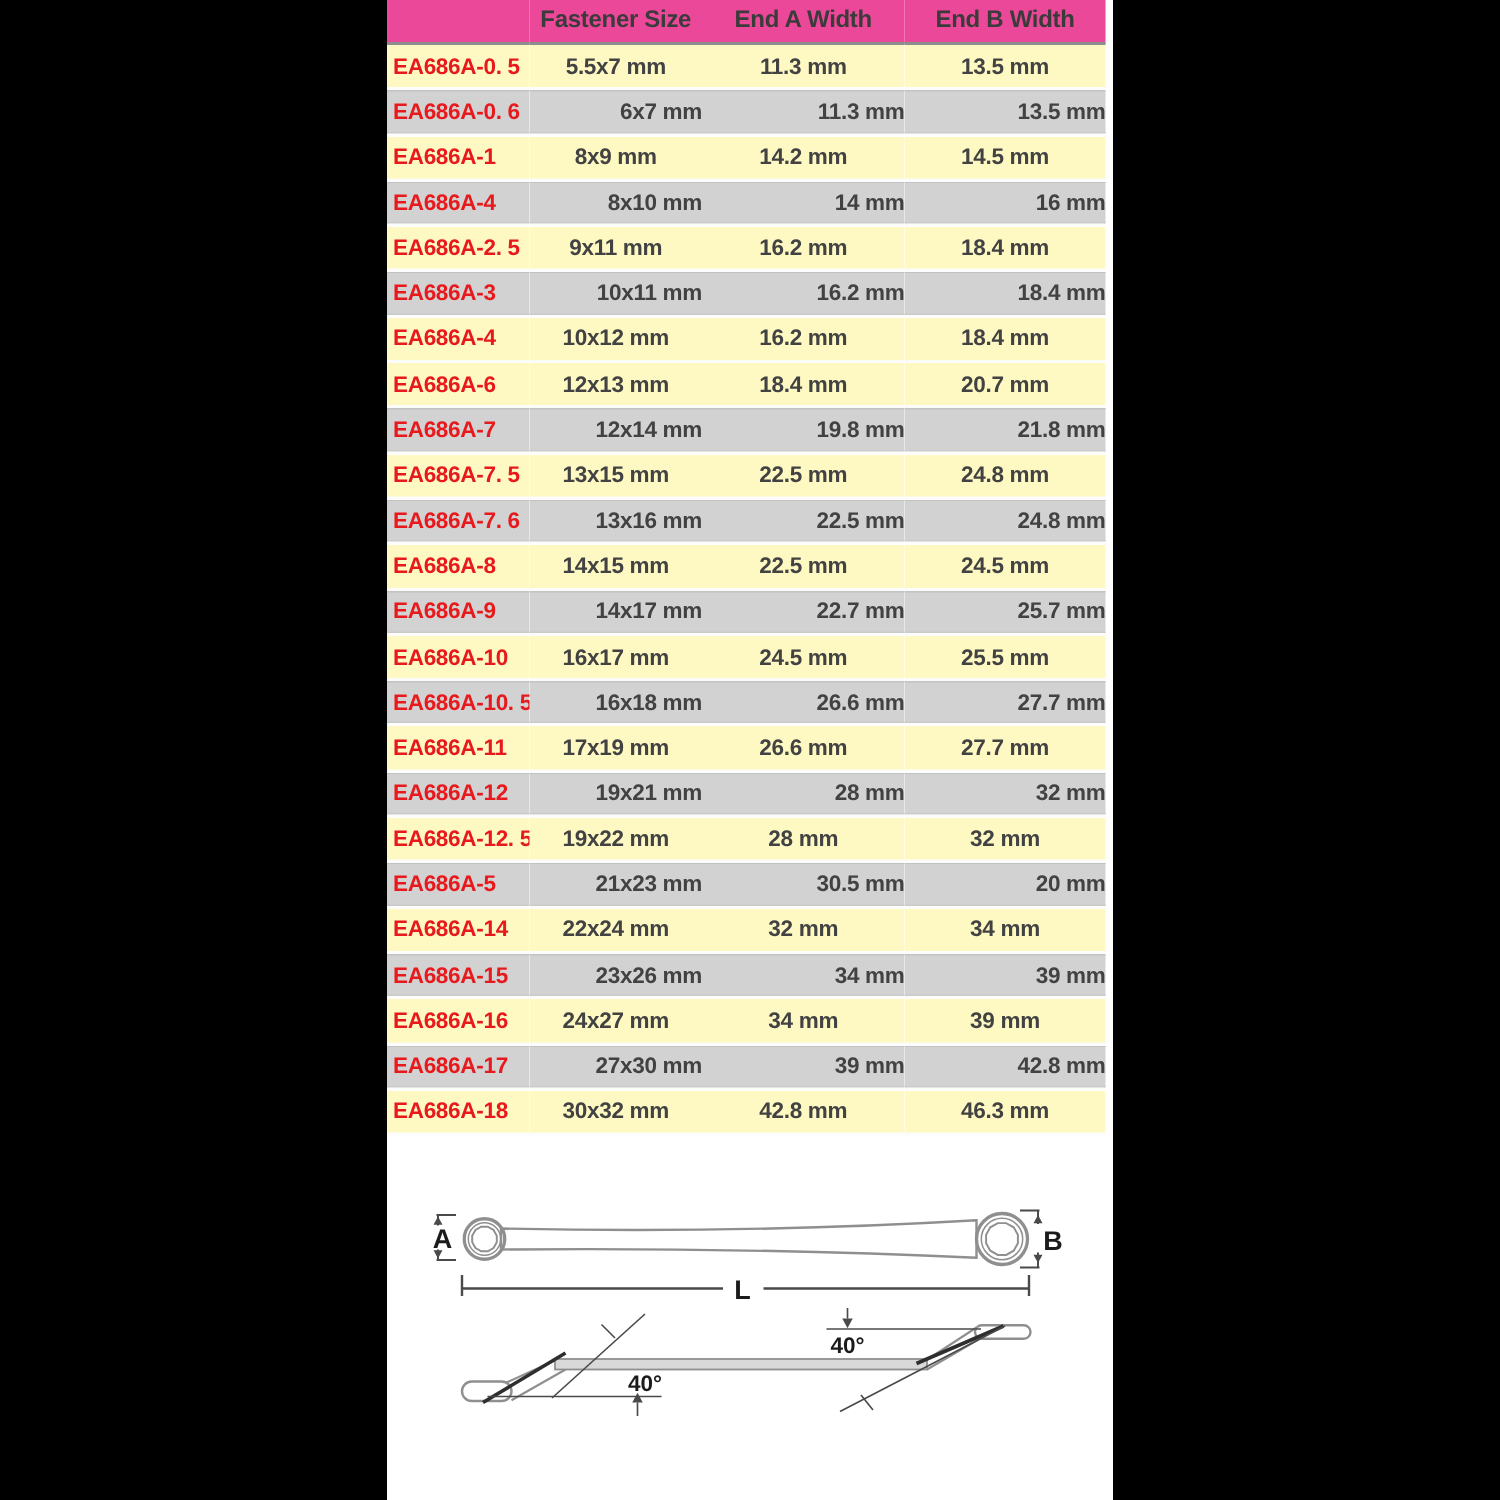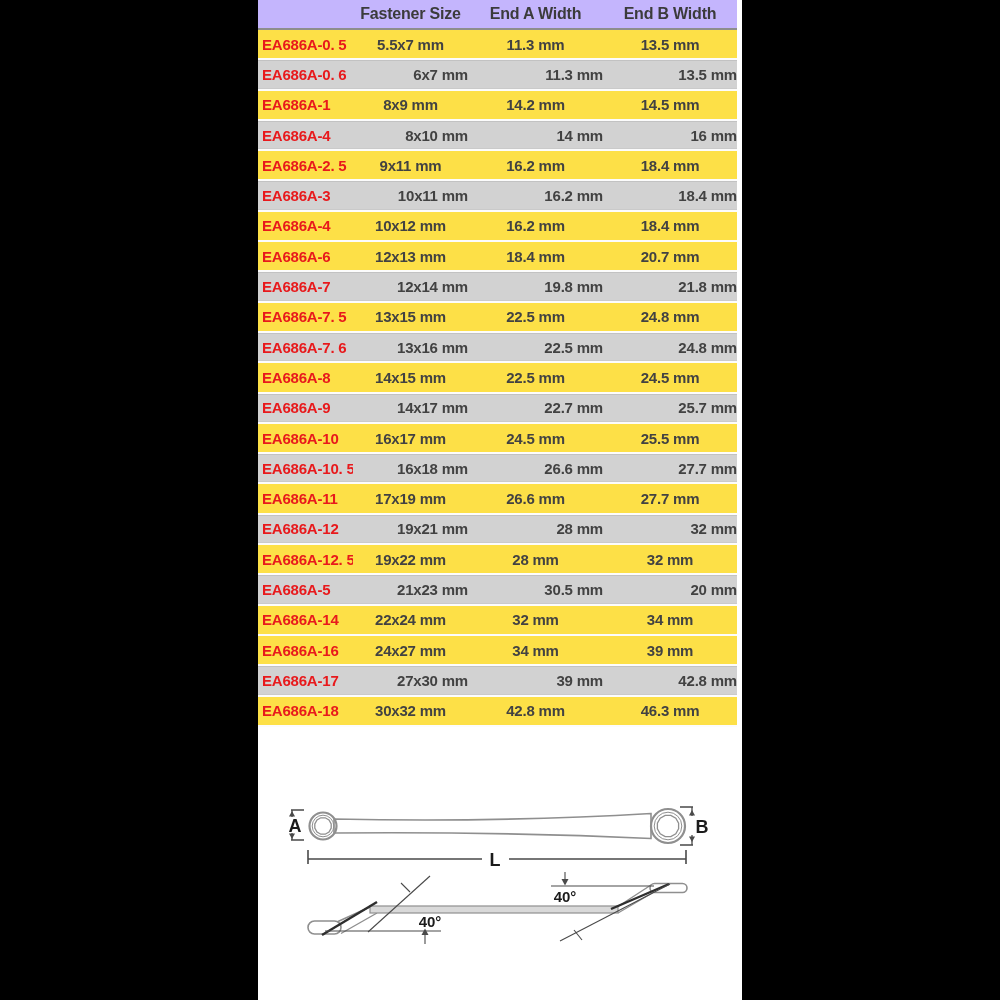--- a/index.html
+++ b/index.html
@@ -15,33 +15,33 @@
   }
   table.spec {
     border-collapse: collapse; table-layout: fixed;
     width: 479px; letter-spacing: -0.2px;
   }
   table.spec col.c1 { width: 95px; }
   table.spec col.c2 { width: 115px; }
   table.spec col.c3 { width: 135px; }
   table.spec col.c4 { width: 134px; }
   table.spec th {
-    height: 28px; background: #c4b5fd; color: #3b3b3b;
+    height: 28px; background: #ec4899; color: #3b3b3b;
     font-size: 16px; font-weight: 700; text-align: center;
     border-bottom: 2px solid #8d8d8d; padding: 0;
   }
   table.spec td {
     height: 28.3px; padding: 0; font-size: 15px; font-weight: 700;
     color: #424242; text-align: center;
     border-bottom: 2px solid #fcfcfc; overflow: hidden; white-space: nowrap;
   }
   table.spec td.c-model {
     text-align: left; padding-left: 4px; color: #e8191c;
   }
-  tr.row-white td { background: #fde047; }
+  tr.row-white td { background: #fef9c3; }
   tr.row-gray td { background: #d2d2d2; box-shadow: inset 0 1px 0 #c2c2c2, inset 0 -1px 0 #cacaca; text-align: right; }
   .diagram-wrap { position: absolute; left: 0; top: 788px; width: 484px; height: 212px; }
   .dim-text { font-family: "Liberation Sans", sans-serif; font-weight: 700; fill: #1b1b1b; }
   .big-label { font-size: 18px; }
   .angle-label { font-size: 15px; }
 </style>
 </head>
 <body>
 
 <div class="canvas">
@@ -176,20 +176,26 @@
         <td>21x23 mm</td>
         <td>30.5 mm</td>
         <td>20 mm</td>
       </tr>
           <tr class="row-white">
         <td class="c-model">EA686A-14</td>
         <td>22x24 mm</td>
         <td>32 mm</td>
         <td>34 mm</td>
       </tr>
+          <tr class="row-gray">
+        <td class="c-model">EA686A-15</td>
+        <td>23x26 mm</td>
+        <td>34 mm</td>
+        <td>39 mm</td>
+      </tr>
           <tr class="row-white">
         <td class="c-model">EA686A-16</td>
         <td>24x27 mm</td>
         <td>34 mm</td>
         <td>39 mm</td>
       </tr>
           <tr class="row-gray">
         <td class="c-model">EA686A-17</td>
         <td>27x30 mm</td>
         <td>39 mm</td>

